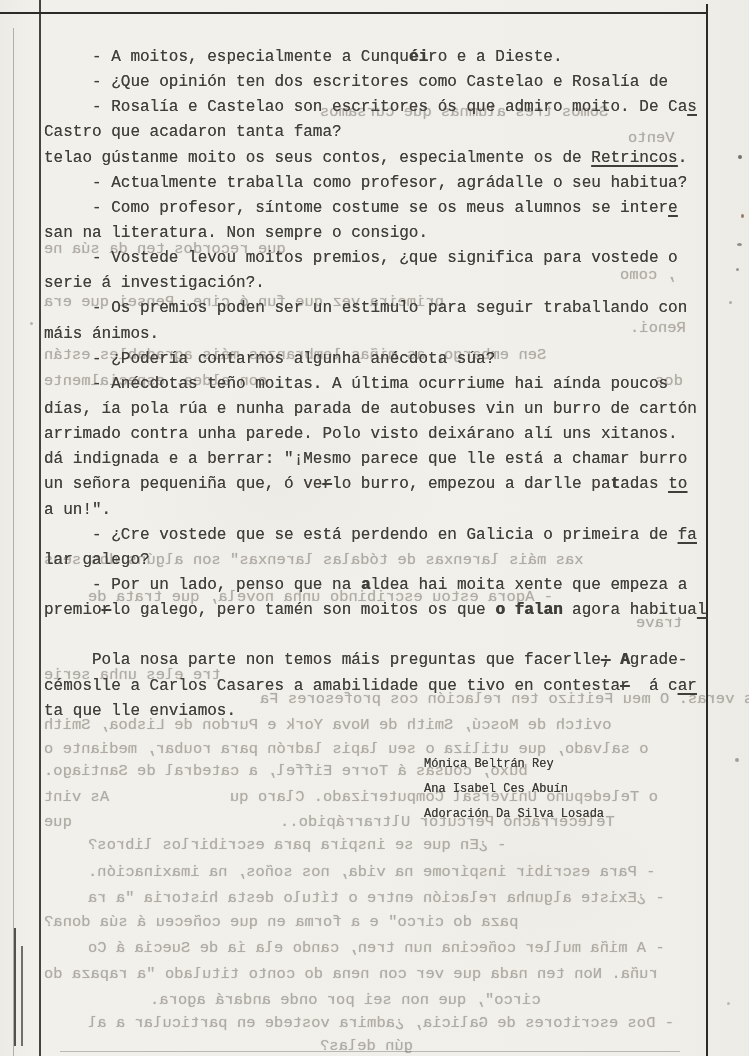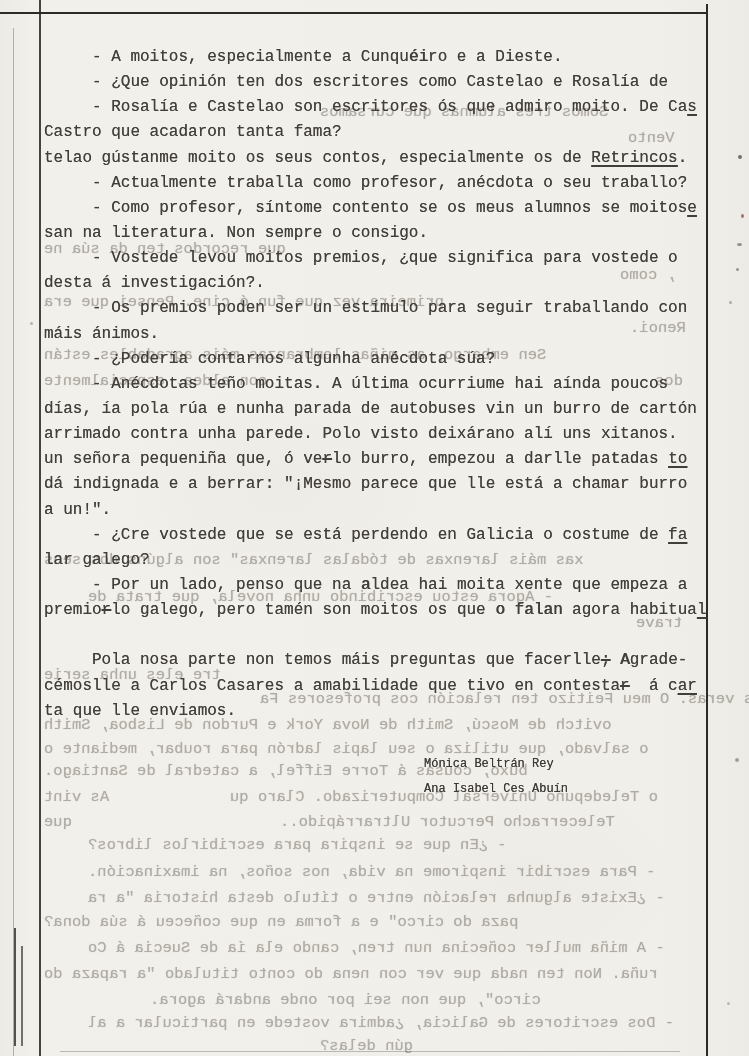--- a/index.html
+++ b/index.html
@@ -21,21 +21,21 @@
   .b-bottom{position:absolute;left:60px;top:1051px;width:620px;height:1px;background:#3a3835;opacity:.3;}
 
   
   .typed{
     position:absolute;left:44px;top:45px;width:680px;
     color:#423f3a;font-size:16px;
     text-shadow:0 0 .5px rgba(62,58,53,.75);
   }
   .tline{height:25.15px;line-height:25.15px;white-space:pre;}
   .st-u{text-decoration:underline;text-underline-offset:3px;text-decoration-thickness:1.5px;}
-  .st-b{font-weight:normal;text-shadow:.6px 0 0 currentColor;text-align:center;}
+  .st-b{font-weight:bold;text-shadow:.6px 0 0 currentColor;text-align:center;}
   .st-s{text-decoration:line-through;text-decoration-thickness:1.5px;}
 
   .sigs{
     position:absolute;left:424px;top:752px;
     color:#3d3a35;font-size:12px;
     text-shadow:0 0 .5px rgba(62,58,53,.8);
   }
   .sig-line{height:25px;line-height:25px;white-space:pre;}
 
   
@@ -109,46 +109,47 @@
   <div class="b-left3"></div>
   <div class="b-left4"></div>
   <div class="b-bottom"></div>
 
   <div class="typed" id="typed">
       <div class="tline"><span>     - A moitos, especialmente a Cunqu</span><span class="st-b">éi</span><span>ro e a Dieste.</span></div>
       <div class="tline"><span>     - ¿Que opinión ten dos escritores como Castelao e Rosalía de</span></div>
       <div class="tline"><span>     - Rosalía e Castelao son escritores ós que admiro moito. De Ca</span><span class="st-u">s</span></div>
       <div class="tline"><span>Castro que acadaron tanta fama?</span></div>
       <div class="tline"><span>telao gústanme moito os seus contos, especialmente os de </span><span class="st-u">Retrincos</span><span>.</span></div>
-      <div class="tline"><span>     - Actualmente traballa como profesor, anécdota o seu traballo?</span></div>
-      <div class="tline"><span>     - Como profesor, síntome contento se os meus alumnos se moitos</span><span class="st-u">e</span></div>
+      <div class="tline"><span>     - Actualmente traballa como profesor, agrádalle o seu habitua?</span></div>
+      <div class="tline"><span>     - Como profesor, síntome costume se os meus alumnos se inter</span><span class="st-u">e</span></div>
       <div class="tline"><span>san na literatura. Non sempre o consigo.</span></div>
       <div class="tline"><span>     - Vostede levou moitos premios, ¿que significa para vostede o</span></div>
-      <div class="tline"><span>desta á investigación?.</span></div>
+      <div class="tline"><span>serie á investigación?.</span></div>
       <div class="tline"><span>     - Os premios poden ser un estímulo para seguir traballando con</span></div>
       <div class="tline"><span>máis ánimos.</span></div>
       <div class="tline"><span>     - ¿Podería contarnos algunha anécdota súa?</span></div>
       <div class="tline"><span>     - Anécdotas teño moitas. A última ocurriume hai aínda poucos</span></div>
       <div class="tline"><span>días, ía pola rúa e nunha parada de autobuses vin un burro de cartón</span></div>
       <div class="tline"><span>arrimado contra unha parede. Polo visto deixárano alí uns xitanos.</span></div>
+      <div class="tline"><span>dá indignada e a berrar: "¡Mesmo parece que lle está a chamar burro</span></div>
       <div class="tline"><span>un señora pequeniña que, ó ve</span><span class="st-s">r</span><span>lo burro, empezou a darlle pa</span><span class="st-b">t</span><span>adas </span><span class="st-u">to</span></div>
-      <div class="tline"><span>dá indignada e a berrar: "¡Mesmo parece que lle está a chamar burro</span></div>
       <div class="tline"><span>a un!".</span></div>
-      <div class="tline"><span>     - ¿Cre vostede que se está perdendo en Galicia o costume de </span><span class="st-u">fa</span></div>
+      <div class="tline"><span>     - ¿Cre vostede que se está perdendo en Galicia o primeira de </span><span class="st-u">fa</span></div>
       <div class="tline"><span>lar galego?</span></div>
       <div class="tline"><span>     - Por un lado, penso que na </span><span class="st-b">a</span><span>ldea hai moita xente que empeza a</span></div>
       <div class="tline"><span>premio</span><span class="st-s">r</span><span>lo galego, pero tamén son moitos os que </span><span class="st-b">o falan</span><span> agora habitua</span><span class="st-u">l</span></div>
       <div class="tline"><span></span></div>
       <div class="tline"><span>     Pola nosa parte non temos máis preguntas que facerlle</span><span class="st-s">;</span><span> </span><span class="st-b">A</span><span>grade-</span></div>
       <div class="tline"><span>cémoslle a Carlos Casares a amabilidade que tivo en contesta</span><span class="st-s">r</span><span>  á c</span><span class="st-u">ar</span></div>
       <div class="tline"><span>ta que lle enviamos.</span></div>
     </div>
   <div class="sigs" id="sigs">
       <div class="sig-line">Mónica Beltrán Rey</div>
       <div class="sig-line">Ana Isabel Ces Abuín</div>
+      <div class="sig-line">Adoración Da Silva Losada</div>
     </div>
 
   <div class="speck sp1"></div>
   <div class="speck sp2"></div>
   <div class="speck sp3"></div>
   <div class="speck sp4"></div>
   <div class="speck sp5"></div>
   <div class="speck sp6"></div>
   <div class="speck sp7"></div>
   <div class="speck sp8"></div>

